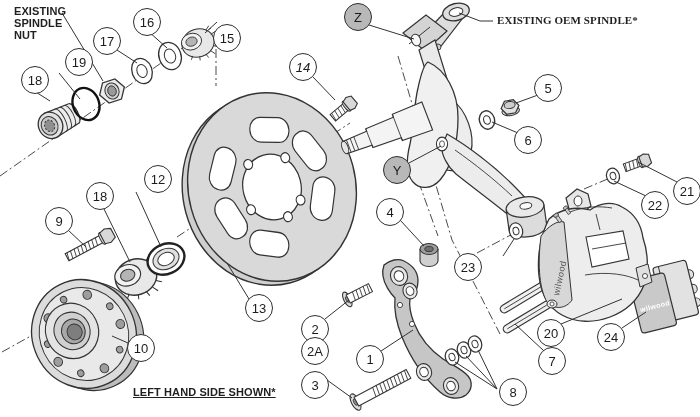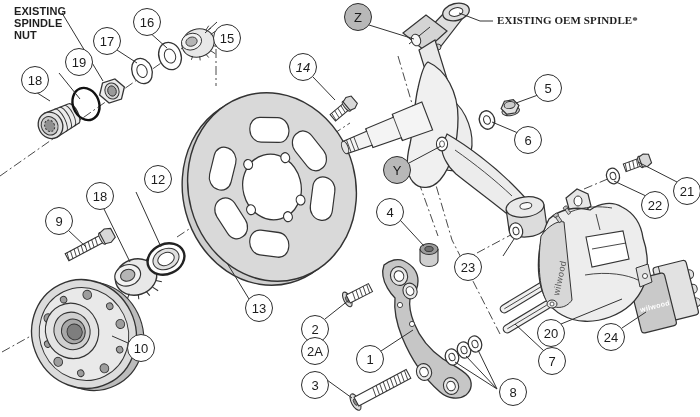--- a/index.html
+++ b/index.html
@@ -337,20 +337,21 @@
 <div class="ann" style="left:14px; top:5px;">
   <div>EXISTING</div>
   <div>SPINDLE</div>
   <div>NUT</div>
 </div>
 
 <div class="ann" style="left:497px; top:14px;font-family:Liberation Serif, serif;">
   <div>EXISTING OEM SPINDLE*</div>
 </div>
 
+<div class="ann u" style="left:133px; top:386px;">LEFT HAND SIDE SHOWN*</div>
 
 <div class="co" style="left:21px;   top:66px;">18</div>
 <div class="co" style="left:37px;  top:48px;margin-left:28px;">19</div>
 <div class="co" style="left:93px;  top:27px;">17</div>
 <div class="co" style="left:133px; top:8px;">16</div>
 <div class="co" style="left:213px; top:0px;margin-top:24px;">15</div>
 <div class="co" style="left:289px; top:53px;font-style:italic;">14</div>
 <div class="co gray" style="left:344px; top:3px;">Z</div>
 <div class="co" style="left:534px; top:74px;">5</div>
 <div class="co" style="left:514px; top:126px;">6</div>

